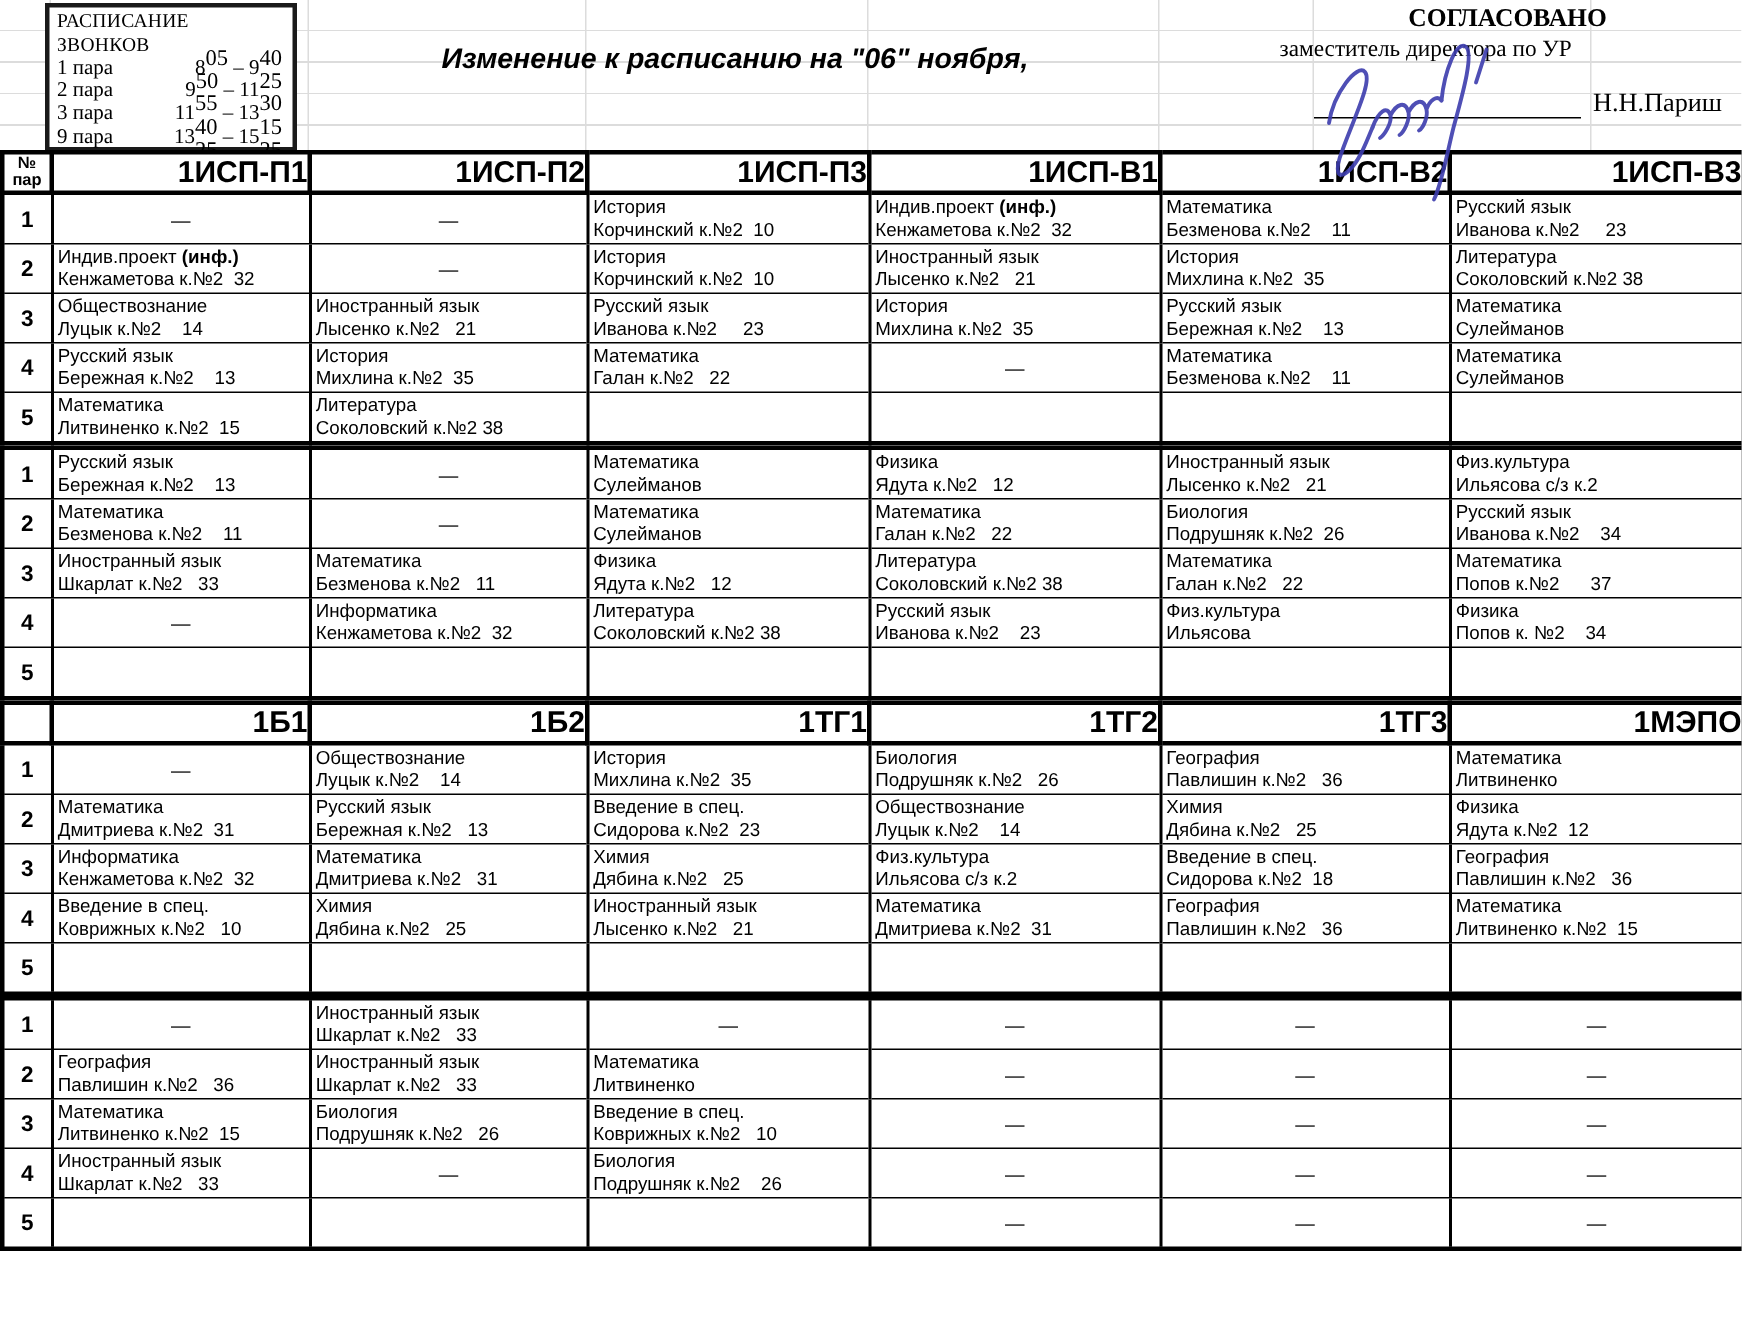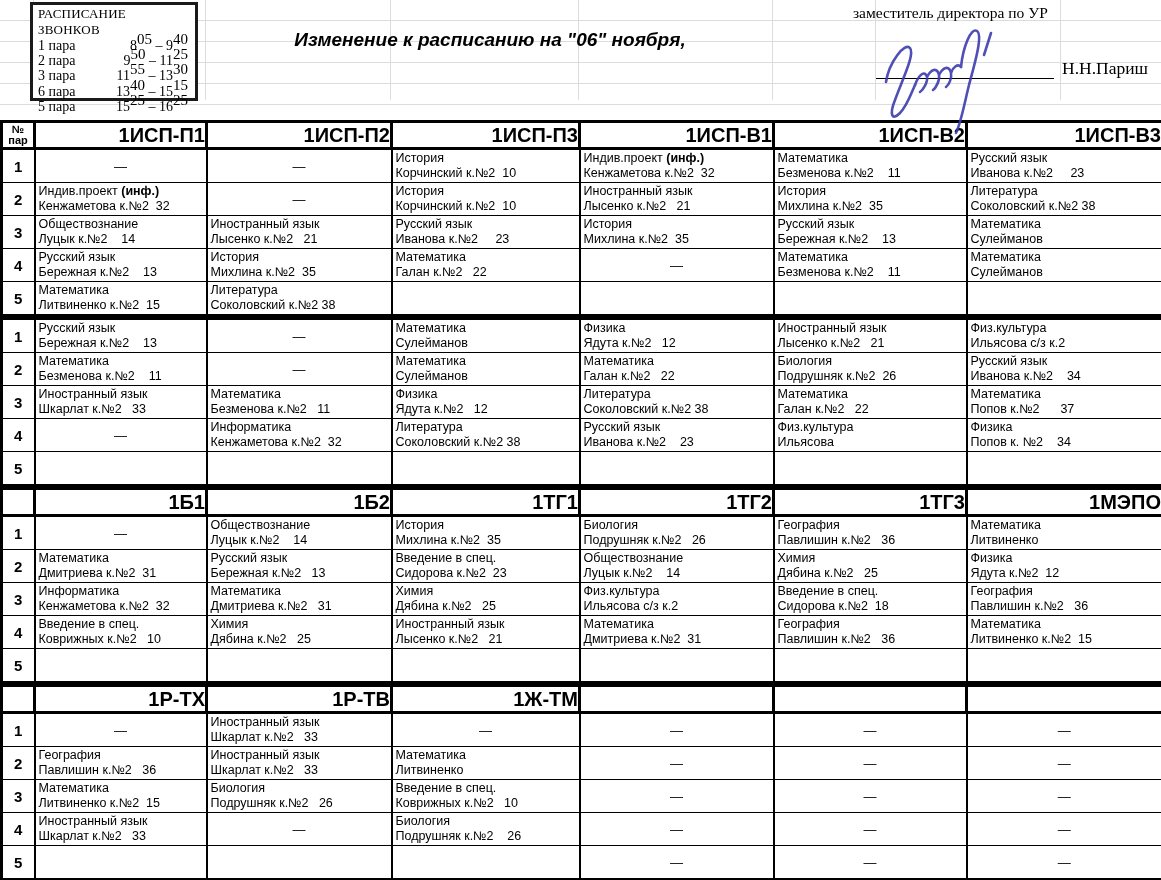--- a/index.html
+++ b/index.html
@@ -2,21 +2,21 @@
 <html lang="ru"><head>
 <meta charset="utf-8">
 <style>
   html,body{margin:0;padding:0;}
   body{
     width:1161px;height:880px;position:relative;overflow:hidden;
     background:#ffffff;font-family:"Liberation Sans",sans-serif;color:#000;
   }
   
   .topbar{
-    position:relative;width:1161px;height:120px;background:#fff;
+    position:relative;width:1161px;height:100px;background:#fff;
     background-image:repeating-linear-gradient(to bottom,transparent 0,transparent 20px,#dcdcdc 20px,#dcdcdc 21px);
   }
   .vgrid{position:absolute;top:0;width:1px;height:100px;background:#dcdcdc;}
   .bell-box{
     position:absolute;left:30px;top:2px;width:152px;height:92px;
     background:#fff;border:3px solid #1a1a1a;z-index:2;
     font-family:"Liberation Serif",serif;padding:1px 5px 0 5px;
   }
   .bell-title{font-size:13px;letter-spacing:.2px;}
   .bell-row{display:flex;font-size:14px;line-height:15.2px;}
@@ -67,35 +67,36 @@
         </div>
         <div class="bell-row">
           <span class="bl">2 пара</span>
           <span class="bt">9<sup>50</sup> – 11<sup>25</sup></span>
         </div>
         <div class="bell-row">
           <span class="bl">3 пара</span>
           <span class="bt">11<sup>55</sup> – 13<sup>30</sup></span>
         </div>
         <div class="bell-row">
-          <span class="bl">6 пара</span>
+          <span class="bl">9 пара</span>
           <span class="bt">13<sup>40</sup> – 15<sup>15</sup></span>
         </div>
         <div class="bell-row">
           <span class="bl">5 пара</span>
           <span class="bt">15<sup>25</sup> – 16<sup>25</sup></span>
         </div>
       </div>
   </div>
 
   <div class="doc-title">
     <div>Изменение к расписанию на "06" ноября,</div>
   </div>
 
   <div class="approved">
+    <div class="app1">СОГЛАСОВАНО</div>
     <div class="app2">заместитель директора по УР</div>
   </div>
   <div class="sig-row">
     <div class="sig-line"></div>
     <div class="sig-name">Н.Н.Париш</div>
   </div>
 
   <svg class="signature-svg" width="150" height="118" viewBox="0 0 150 118">
     <g fill="none" stroke="#3c3cae" stroke-width="2.6" stroke-linecap="round" opacity="0.9">
       <path d="M14,62 C17,42 33,22 38,28 C43,34 31,58 23,80 C17,95 20,101 28,93 C35,86 39,74 43,65"></path>
@@ -517,29 +518,20 @@
       <colgroup>
         <col style="width:33px">
         <col style="width:172px">
         <col style="width:185px">
         <col style="width:188px">
         <col style="width:194px">
         <col style="width:193px">
         <col style="width:196px">
       </colgroup>
       <tbody>
-        <tr style="height:26px">
-          <th class="num-h"></th>
-          <th class="group-h">1Р-ТХ</th>
-          <th class="group-h">1Р-ТВ</th>
-          <th class="group-h">1Ж-ТМ</th>
-          <th class="group-h"></th>
-          <th class="group-h"></th>
-          <th class="group-h"></th>
-        </tr>
         <tr style="height:33px">
           <td class="numcell">1</td>
           <td class="lesson">
             <div class="dash">—</div>
           </td>
           <td class="lesson">
             <div class="l1">Иностранный язык</div>
             <div class="l2">Шкарлат к.№2   33</div>
           </td>
           <td class="lesson">

